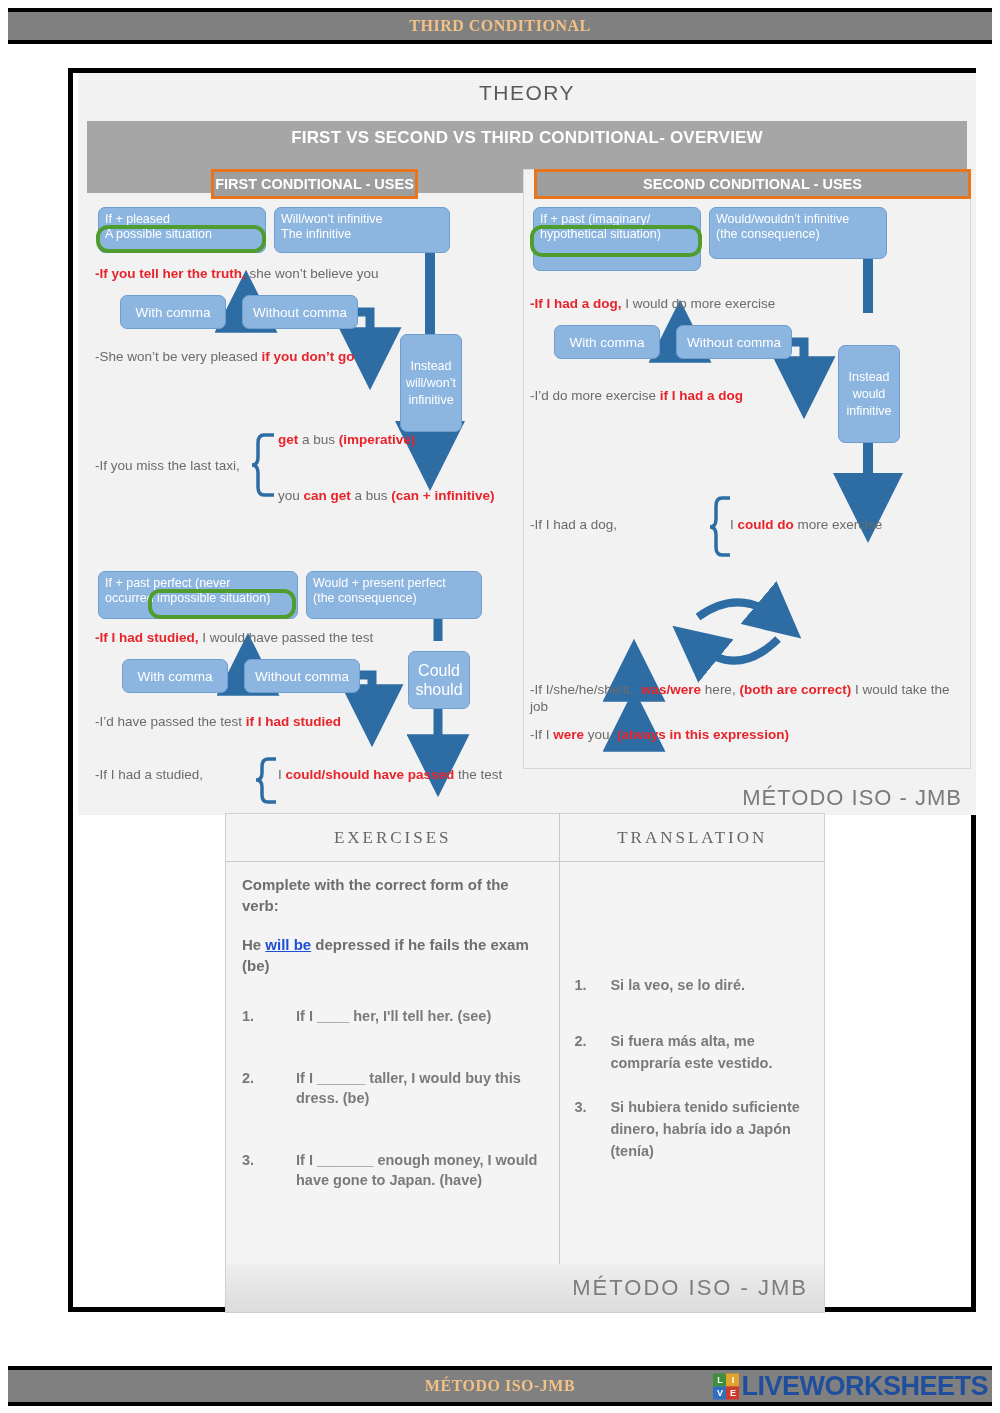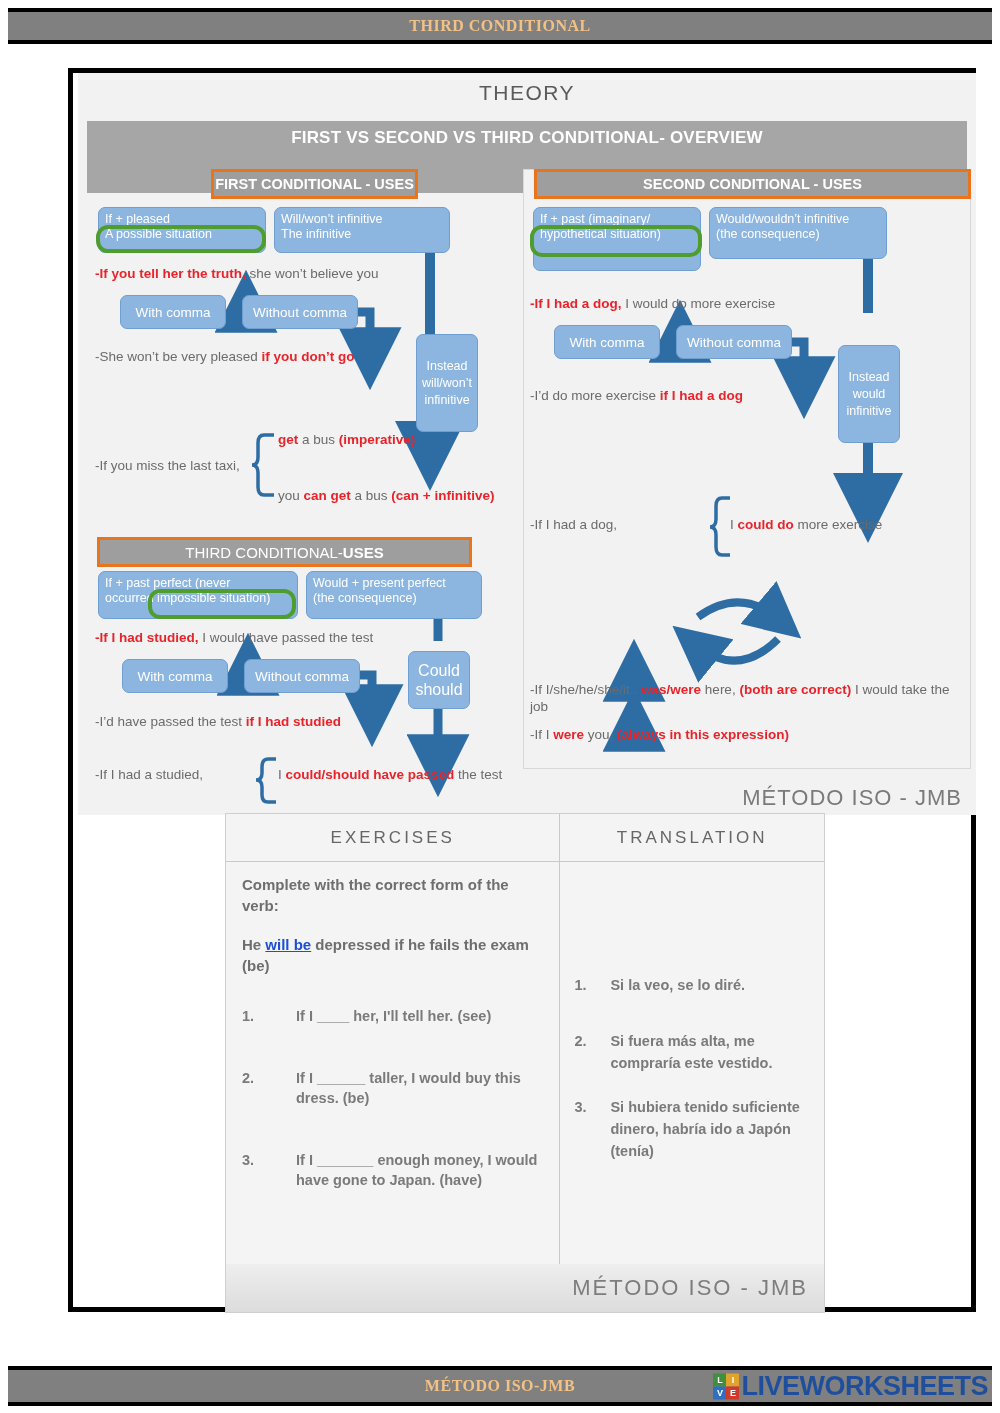--- a/index.html
+++ b/index.html
@@ -146,21 +146,21 @@
     position: absolute; left: 152px; top: 740px;
     width: 600px; height: 500px;
     background: #f4f4f4;
     border: 1px solid #cfcfcf;
     overflow: hidden;
   }
   #ex-head { display: flex; height: 48px; border-bottom: 1px solid #c9c9c9; }
   .ex-head-cell {
     display: flex; align-items: center; justify-content: center;
     font-size: 17px; color: #666; letter-spacing: 3px;
-    font-family: Liberation Sans, sans-serif;
+    font-family: Liberation Serif, serif;
   }
   #ex-head-left { width: 335px; border-right: 1px solid #c9c9c9; }
   #ex-head-right { width: 264px; }
 
   #ex-body { display: flex; height: 404px; }
   #ex-left { width: 335px; border-right: 1px solid #c9c9c9; padding: 12px 14px 0 16px; }
   #ex-right { width: 264px; padding: 12px 10px 0 14px; }
 
   .ex-instr {
     font-size: 15px; color: #6e6e6e; font-weight: bold;
@@ -200,24 +200,20 @@
 
     <div id="theory-title">THEORY</div>
     <div id="grey-body"></div>
     <div id="overview-bar">FIRST VS SECOND VS THIRD CONDITIONAL- OVERVIEW</div>
 
     <div id="left-col"></div>
     <div id="right-col"></div>
 
     <div class="uses-bar" id="first-uses">FIRST CONDITIONAL - USES</div>
     <div class="uses-bar" id="second-uses">SECOND CONDITIONAL - USES</div>
-    <div class="uses-bar" id="third-uses">
-      <span class="lite">THIRD CONDITIONAL- </span>
-        <span>USES</span>
-    </div>
 
     <svg id="theory-svg" viewBox="0 0 898 742">
       <defs>
         <marker id="ah" markerWidth="7" markerHeight="7" refX="3.2" refY="3.5" orient="auto">
           <path d="M0,0 L7,3.5 L0,7 z" fill="#2e6da4"></path>
         </marker>
       </defs>
 
       <path d="M148,247 L168,247 L168,231" stroke="#2e6da4" stroke-width="9" fill="none" marker-end="url(#ah)"></path>
       <path d="M276,239 L292,239 L292,283" stroke="#2e6da4" stroke-width="9" fill="none" marker-end="url(#ah)"></path>
@@ -265,21 +261,21 @@
       <span class="r">-If you tell her the truth,</span><span class="g"> she won’t believe you</span>
     </div>
 
     <div class="bbox center" style="left:42px; top:222px; width:106px; height:34px; font-size:13.5px;">With comma</div>
     <div class="bbox center" style="left:164px; top:222px; width:116px; height:34px; font-size:13.5px;">Without comma</div>
 
     <div class="sent" style="left:17px; top:275px;">
       <span class="g">-She won’t be very pleased </span><span class="r">if you don’t go</span>
     </div>
 
-    <div class="bbox center" style="left:322px; top:261px; width:62px; height:98px; font-size:12.5px; line-height:17px;margin-left:16px;">Instead will/won’t infinitive</div>
+    <div class="bbox center" style="left:322px; top:261px; width:62px; height:98px; font-size:12.5px; line-height:17px;">Instead will/won’t infinitive</div>
 
     <div class="sent" style="left:17px; top:384px;">-If you miss the last taxi,</div>
     <div class="sent" style="left:200px; top:358px;">
       <span class="r">get</span><span class="g"> a bus </span><span class="r">(imperative)</span>
     </div>
     <div class="sent" style="left:200px; top:414px;">
       <span class="g">you </span><span class="r">can get</span><span class="g"> a bus </span><span class="r">(can + infinitive)</span>
     </div>
 
     <div class="bbox" style="left:20px; top:498px; width:200px; height:48px;">

